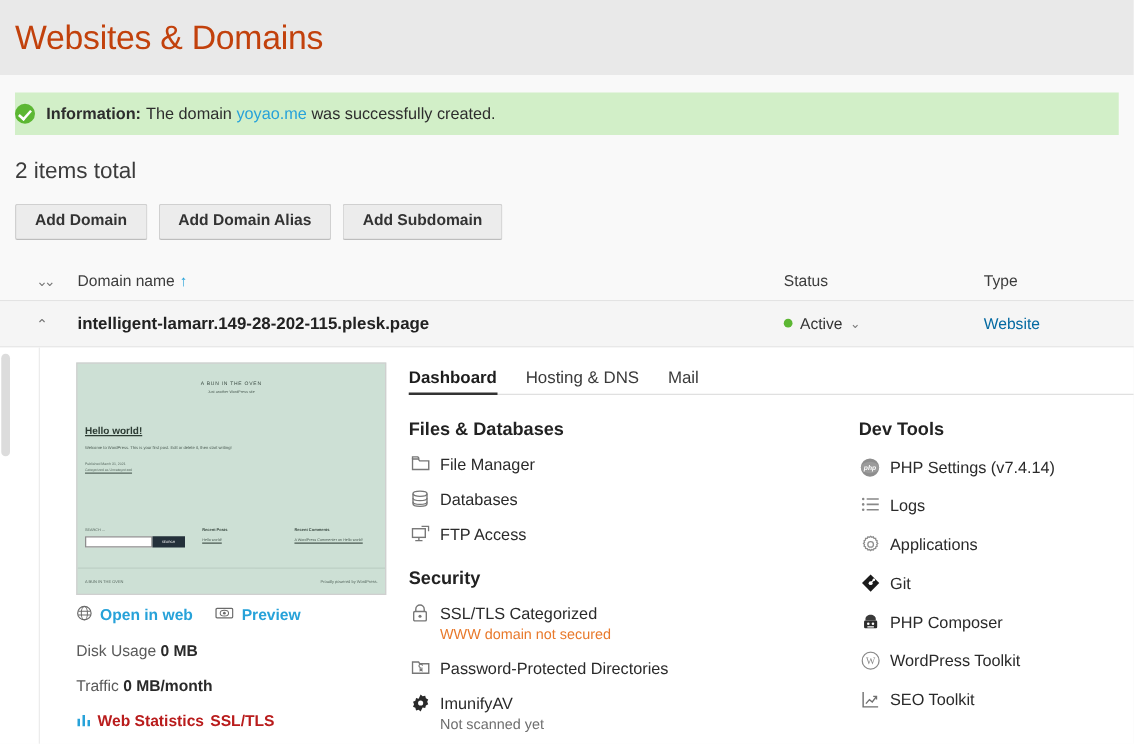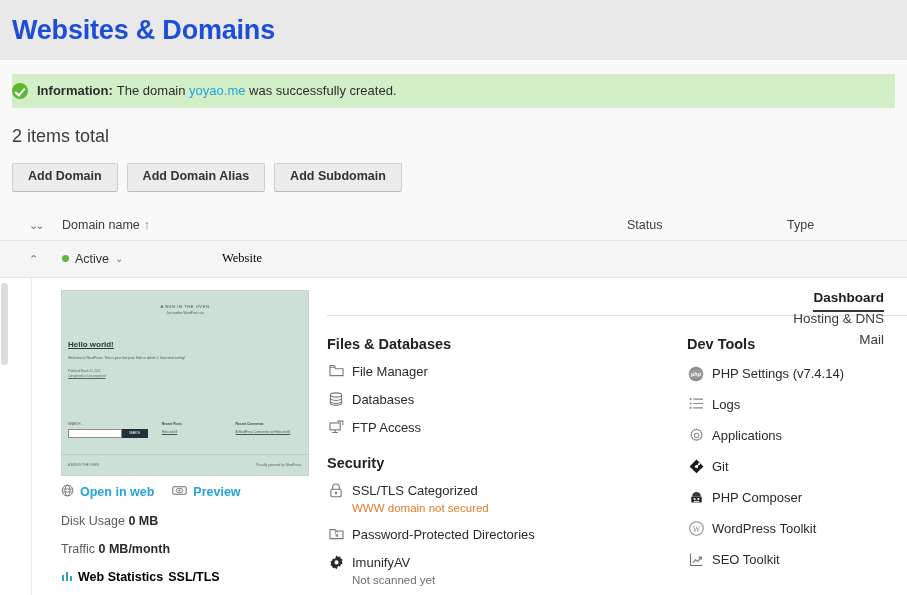--- a/index.html
+++ b/index.html
@@ -17,22 +17,22 @@
   
   .page-header {
     height: 60px;
     background: #e9e9e9;
     display: flex;
     align-items: center;
     padding: 0 12px;
   }
   .page-title {
     font-size: 27px;
-    font-weight: bold;
-    color: #1d4ed8;
+    font-weight: normal;
+    color: #c2410c;
     letter-spacing: -0.2px;
     line-height: 1;
   }
 
   
   .notify-wrap { padding: 14px 12px 0 12px; }
   .notify {
     background: #d2efc8;
     display: flex;
     align-items: flex-start;
@@ -113,21 +113,21 @@
     border-bottom: 1px solid #e3e3e3;
     font-size: 13px;
   }
   .domain-name { font-weight: bold; color: #222222; font-size: 13.5px; }
   .status-cell { display: flex; align-items: center; font-size: 12.5px; color: #333; }
   .status-dot {
     width: 7px; height: 7px; border-radius: 50%;
     background: #5cb733; margin-right: 6px;
   }
   .status-chev { color: #7a7a7a; font-size: 10px; margin-left: 6px; }
-  .type-cell { font-size: 12.5px; color: #000000; font-family: Liberation Serif, serif; }
+  .type-cell { font-size: 12.5px; color: #0369a1; }
 
   
   .panel {
     display: flex;
     background: #ffffff;
     padding: 12px 0 0 0;
     height: 336px;
     position: relative;
   }
   .panel::before {
@@ -190,30 +190,29 @@
     font-weight: bold; display: inline-flex; align-items: center;
     margin-right: 18px; cursor: pointer;
   }
   .prev-link svg { margin-right: 6px; }
   .stat-line { font-size: 12.5px; color: #5a5a5a; margin-top: 14px; }
   .stat-line b { color: #2a2a2a; font-weight: bold; }
   .stat-links {
     margin-top: 14px; font-size: 12.5px;
     display: flex; align-items: center; gap: 5px;
   }
-  .stat-links a { color: #000000; text-decoration: none; font-weight: bold; cursor: pointer; }
+  .stat-links a { color: #b91c1c; text-decoration: none; font-weight: bold; cursor: pointer; }
 
   
   .content-col { flex: 1 1 auto; padding-left: 7px; }
 
   .tabs {
     display: flex; align-items: flex-end;
     border-bottom: 1px solid #e0e0e0;
     height: 26px;
-    flex-direction: column;
   }
   .tab {
     font-size: 13.5px; color: #3a3a3a;
     padding: 0 0 6px 0; margin-right: 23px;
     cursor: pointer; position: relative;
   }
   .tab.active { font-weight: bold; color: #1d1d1d; }
   .tab.active::after {
     content: ""; position: absolute;
     left: 0; right: 0; bottom: -1px; height: 2px; background: #333333;
@@ -296,20 +295,21 @@
         <span>Domain name</span><span class="sort-arrow">↑</span>
       </div>
       <div class="col-status">Status</div>
       <div class="col-type">Type</div>
     </div>
 
     <div class="trow">
       <div class="col-toggle">
         <span class="chev chev-up">⌃</span>
       </div>
+      <div class="col-name domain-name">intelligent-lamarr.149-28-202-115.plesk.page</div>
       <div class="col-status">
         <span class="status-cell">
           <span class="status-dot"></span>
           <span>Active</span>
           <span class="status-chev">⌄</span>
         </span>
       </div>
       <div class="col-type type-cell">Website</div>
     </div>
 

